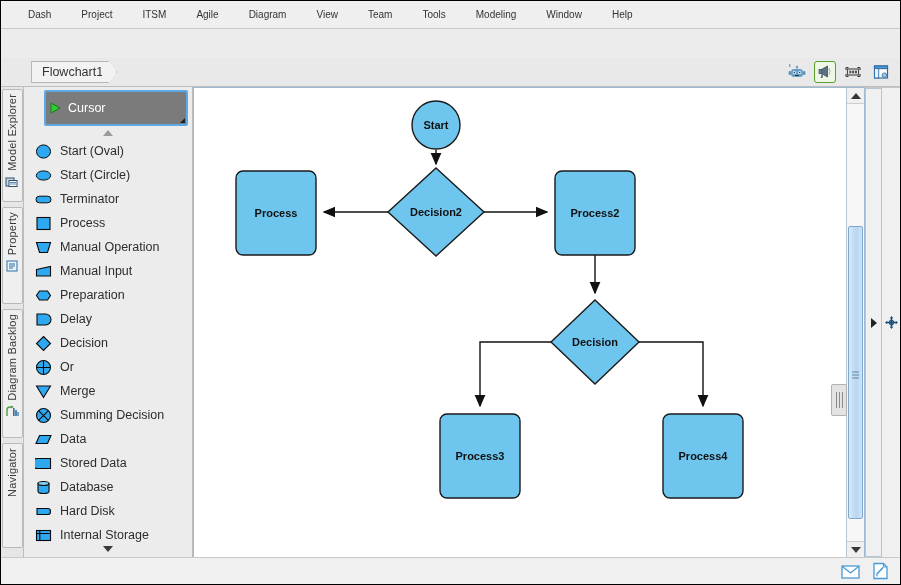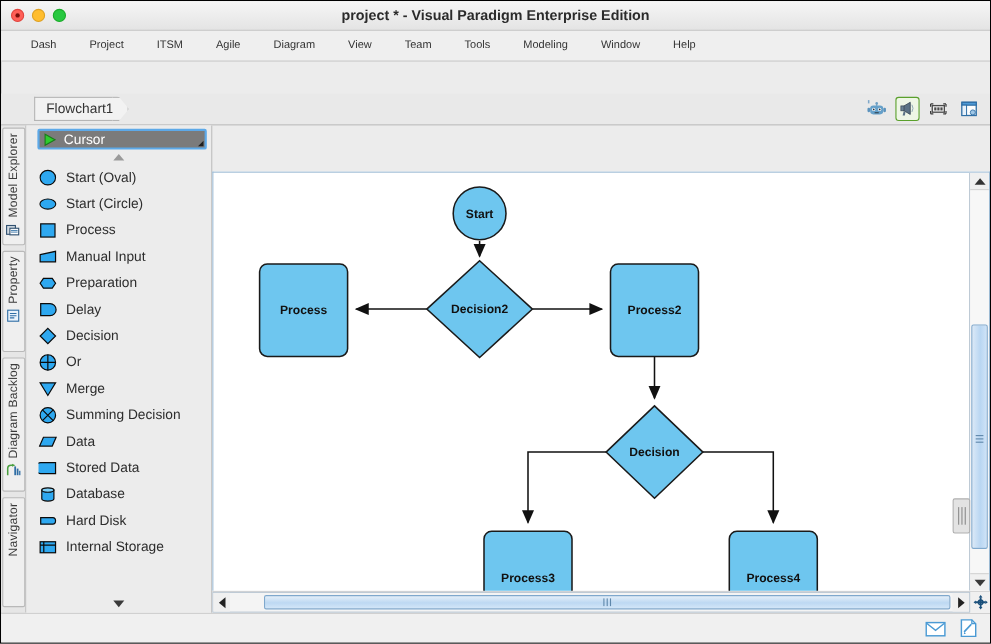--- a/index.html
+++ b/index.html
@@ -81,40 +81,40 @@
     font-size:11px;color:#3a3a3a;white-space:nowrap;letter-spacing:.2px;
   }
   .vtab-ico{margin-top:4px;width:14px;height:14px;}
 
   
   .palette{
     width:168px;flex:0 0 168px;background:#ececec;border-right:1px solid #bdbdbd;
     position:relative;overflow:hidden;
   }
   .pal-cursor{
-    margin:3px 4px 0 10px;height:19px;display:flex;align-items:center;
+    margin:3px 4px 0 20px;height:36px;display:flex;align-items:center;
     background:#7b7b7b;border:2px solid #5da9e8;border-radius:2px;
     position:relative;box-sizing:border-box;
   }
   .pal-cursor .plabel{color:#fff;font-size:12.5px;margin-left:4px;}
   .pal-cursor::after{
     content:"";position:absolute;right:1px;bottom:1px;
     border-left:5px solid transparent;border-bottom:5px solid #1f1f1f;
   }
   .scroll-arrow{height:13px;display:flex;align-items:center;justify-content:center;}
   .scroll-arrow i{display:block;width:0;height:0;}
   .arrow-up{border-left:5px solid transparent;border-right:5px solid transparent;border-bottom:6px solid #9a9a9a;}
   .arrow-dn{border-left:5px solid transparent;border-right:5px solid transparent;border-top:6px solid #3a3a3a;}
   .pal-list{padding:0 0 0 6px;}
   .pal-item{height:24px;display:flex;align-items:center;gap:8px;padding-left:4px;}
   .pal-ico{width:18px;height:18px;flex:0 0 18px;display:flex;align-items:center;justify-content:center;}
   .pal-text{font-size:12.5px;color:#2d2d2d;white-space:nowrap;}
 
   
-  .canvaspane{flex:1 1 auto;position:relative;background:#fff;min-width:0;display:flex;flex-direction:column;margin-top:42px;}
+  .canvaspane{flex:1 1 auto;position:relative;background:#fff;min-width:0;display:flex;}
   .canvas-wrap{flex:1 1 auto;position:relative;overflow:hidden;border:1px solid #9dbbd4;border-bottom:none;background:#fff;}
   .flow-svg{position:absolute;left:0;top:0;}
   .shape-label{
     font-family:"Liberation Sans", sans-serif;font-size:11px;fill:#111;
     text-anchor:middle;dominant-baseline:middle;font-weight:600;
   }
 
   
   .vsb{
     position:absolute;right:0;top:0;bottom:0;width:17px;background:#f4f4f4;
@@ -154,28 +154,20 @@
     height:26px;flex:0 0 26px;background:#f0f0f0;border-top:1px solid #c9c9c9;
     display:flex;align-items:center;justify-content:flex-end;padding-right:10px;gap:10px;
   }
   .st-ico{width:20px;height:18px;display:flex;align-items:center;justify-content:center;}
 </style>
 </head>
 <body>
 
 <div id="app">
 
-  <div class="titlebar">
-    <div class="lights">
-      <span class="light l-close"></span>
-      <span class="light l-min"></span>
-      <span class="light l-max"></span>
-    </div>
-    <div class="title-text">project * - Visual Paradigm Enterprise Edition</div>
-  </div>
 
   <div class="menubar">
     <div class="menu-item">Dash</div>
     <div class="menu-item">Project</div>
     <div class="menu-item">ITSM</div>
     <div class="menu-item">Agile</div>
     <div class="menu-item">Diagram</div>
     <div class="menu-item">View</div>
     <div class="menu-item">Team</div>
     <div class="menu-item">Tools</div>
@@ -298,31 +290,47 @@
 
         <div class="pal-item">
           <span class="pal-ico">
             <svg width="17" height="17" viewBox="0 0 17 17">
                 <ellipse cx="8.5" cy="8.5" rx="7.2" ry="4.6" fill="#2ea8f0" stroke="#0a0a0a" stroke-width="1"></ellipse>
               </svg>
           </span>
           <span class="pal-text">Start (Circle)</span>
         </div>
 
+        <div class="pal-item">
+          <span class="pal-ico">
+            <svg width="17" height="17" viewBox="0 0 17 17">
+                <rect x="1" y="5.2" width="15" height="6.6" rx="3.3" fill="#2ea8f0" stroke="#0a0a0a" stroke-width="1"></rect>
+              </svg>
+          </span>
+          <span class="pal-text">Terminator</span>
+        </div>
 
         <div class="pal-item">
           <span class="pal-ico">
             <svg width="17" height="17" viewBox="0 0 17 17">
                 <rect x="2" y="2.5" width="13" height="12" fill="#2ea8f0" stroke="#0a0a0a" stroke-width="1.1"></rect>
               </svg>
           </span>
           <span class="pal-text">Process</span>
         </div>
 
 
+        <div class="pal-item">
+          <span class="pal-ico">
+            <svg width="17" height="17" viewBox="0 0 17 17">
+                <path d="M1.5 3.5H15.5L12.5 13.5H4.5Z" fill="#2ea8f0" stroke="#0a0a0a" stroke-width="1.1"></path>
+              </svg>
+          </span>
+          <span class="pal-text">Manual Operation</span>
+        </div>
 
         <div class="pal-item">
           <span class="pal-ico">
             <svg width="17" height="17" viewBox="0 0 17 17">
                 <path d="M1.5 6.5L15.5 3.5V13H1.5Z" fill="#2ea8f0" stroke="#0a0a0a" stroke-width="1.1"></path>
               </svg>
           </span>
           <span class="pal-text">Manual Input</span>
         </div>
 

